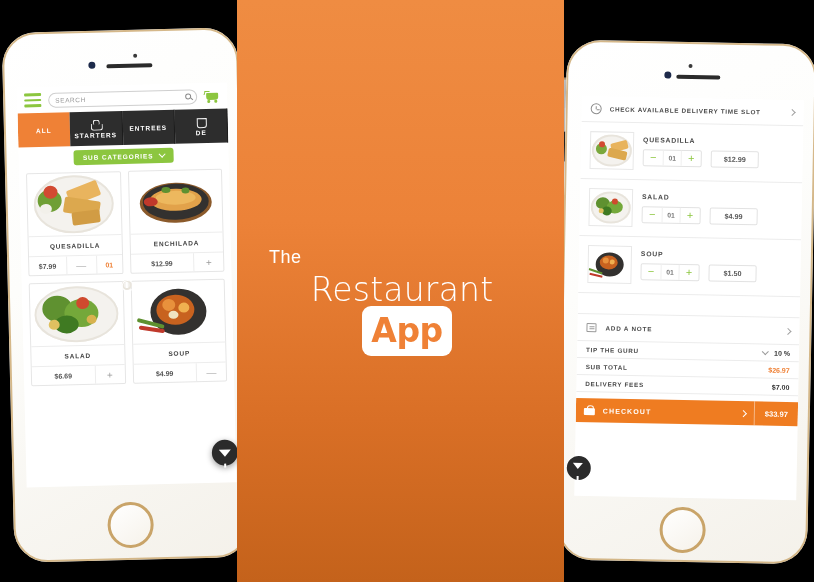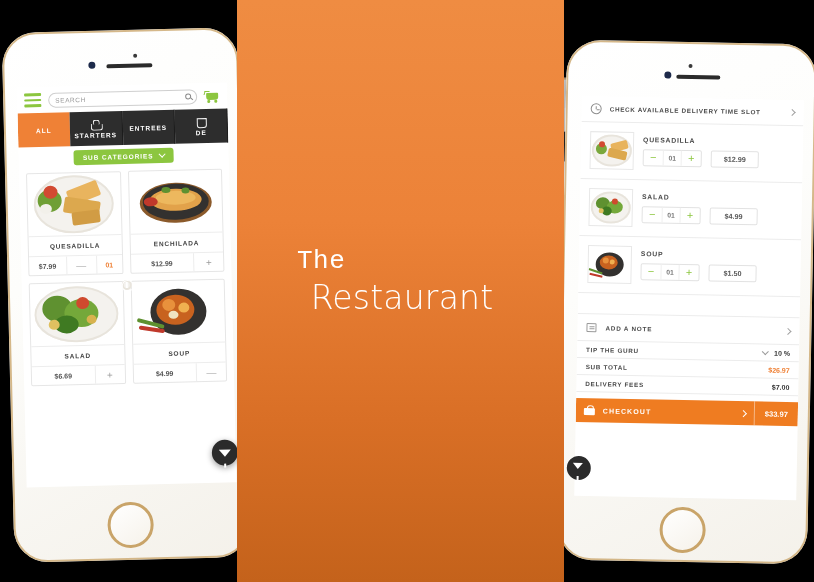--- a/index.html
+++ b/index.html
@@ -14,22 +14,22 @@
   
   .brand-panel {
     position: absolute; left: 237px; top: 0; width: 327px; height: 582px;
     background: linear-gradient(180deg, #ef8c42 0%, #ec8238 38%, #d96f26 72%, #c4621b 100%);
     z-index: 40;
   }
   .brand-lockup {
     position: absolute; left: 30px; top: 248px; width: 270px;
   }
   .brand-the {
-    color: #fff; font-size: 26px; font-weight: 300; letter-spacing: .5px;
-    line-height: 1; padding-left: 2px; font-family: Liberation Mono, monospace; margin-left: 28px;
+    color: #fff; font-size: 18px; font-weight: 300; letter-spacing: .5px;
+    line-height: 1; padding-left: 2px; font-family: Liberation Sans, sans-serif;
   }
   .brand-row { display: flex; align-items: center; margin-top: 7px; flex-direction: column; }
   .brand-restaurant {
     color: #fff; font-size: 33px; font-weight: 300; letter-spacing: .2px;
     line-height: 1; font-family: "DejaVu Sans", sans-serif;
   }
   .brand-app-box {
     margin-left: 10px; background: #fff; border-radius: 9px;
     padding: 8px 9px 9px 9px; line-height: 1;
   }
@@ -623,17 +623,20 @@
       <div class="funnel"></div>
     </div>
     <div class="home-btn" style="left:94px; top:472px;"></div>
   </div>
 
   <div class="brand-panel">
     <div class="brand-lockup">
       <div class="brand-the">The</div>
       <div class="brand-row">
         <div class="brand-restaurant">Restaurant</div>
+        <div class="brand-app-box">
+          <div class="brand-app-text">App</div>
+        </div>
       </div>
     </div>
   </div>
 
 </div>
 
 </body></html>

